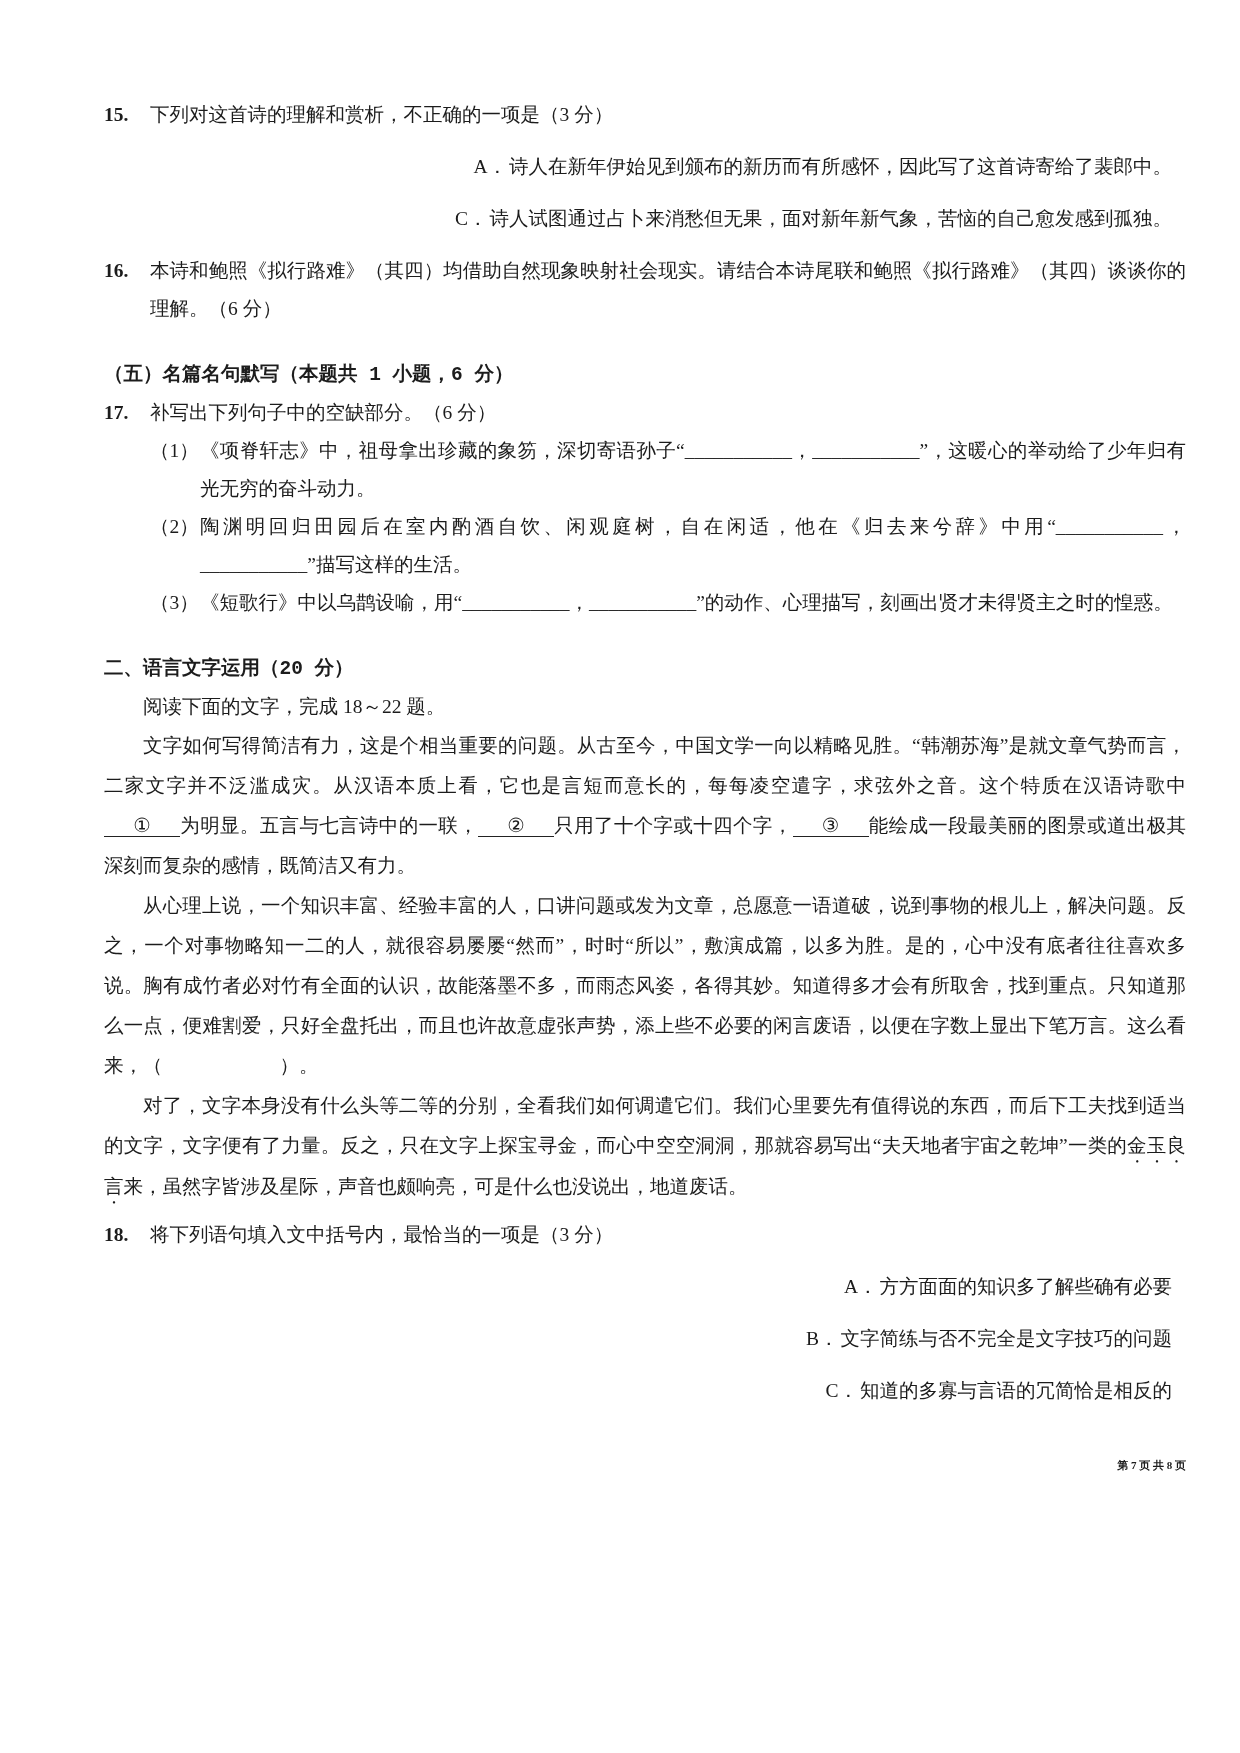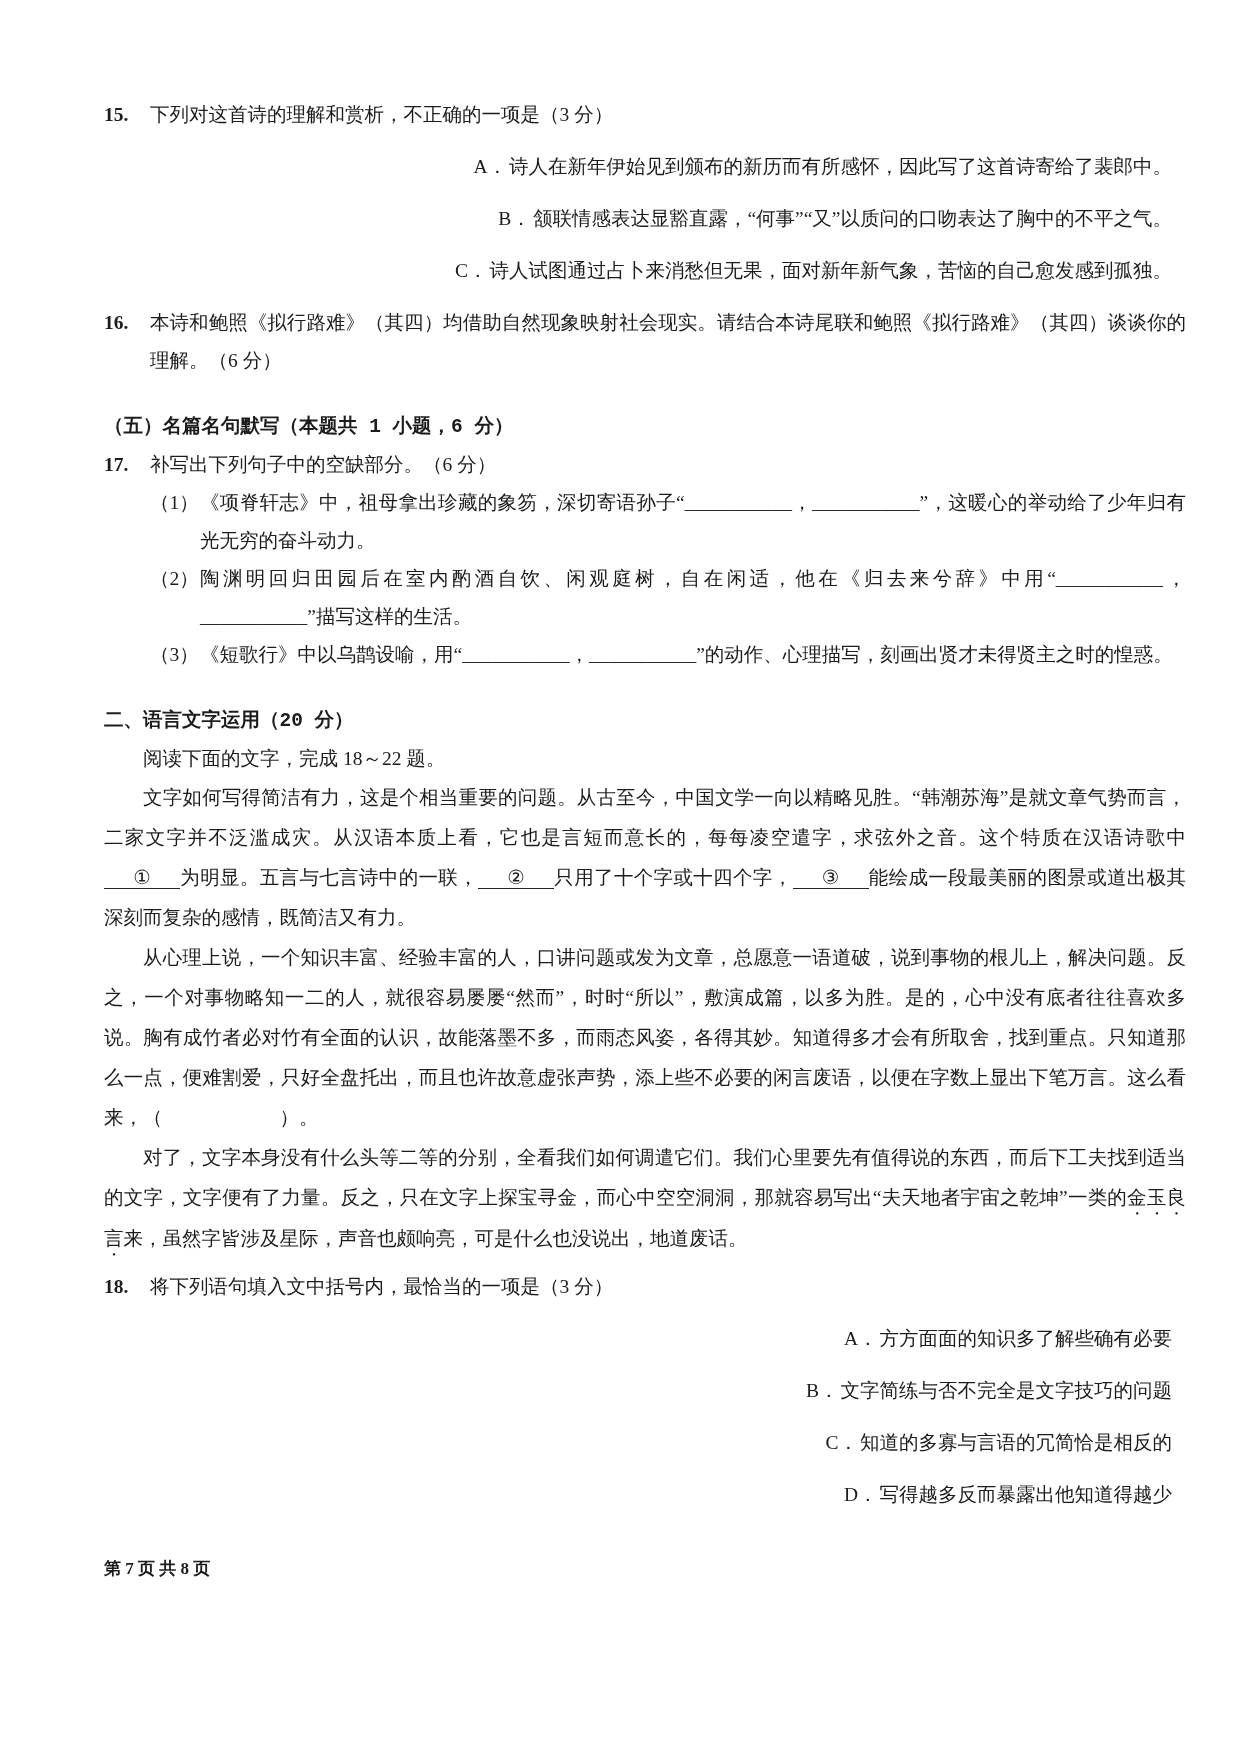--- a/index.html
+++ b/index.html
@@ -31,39 +31,36 @@
   }
   .emph {
     -webkit-text-emphasis: filled dot #1c1c1c;
     -webkit-text-emphasis-position: under;
     text-emphasis: filled dot #1c1c1c;
     text-emphasis-position: under left;
   }
   .mt-sm { margin-top: 8px; }
   .mt-md { margin-top: 28px; font-family: Liberation Mono, monospace; }
   .footer {
-    text-align: left;
+    text-align: right;
     margin-top: 36px;
-    font-size: 17px;
+    font-size: 11px;
     font-weight: 700;
   }
 </style>
 </head>
 <body>
 
 <div class="page">
 
   <div class="q">
     <span class="qnum">15.</span>
     <span>下列对这首诗的理解和赏析，不正确的一项是（3 分）</span>
     <div class="opt">
       <span class="optlabel">A．</span><span>诗人在新年伊始见到颁布的新历而有所感怀，因此写了这首诗寄给了裴郎中。</span>
-    </div>
-    <div class="opt">
-      <span class="optlabel">B．</span><span>颔联情感表达显豁直露，“何事”“又”以质问的口吻表达了胸中的不平之气。</span>
     </div>
     <div class="opt">
       <span class="optlabel">C．</span><span>诗人试图通过占卜来消愁但无果，面对新年新气象，苦恼的自己愈发感到孤独。</span>
     </div>
   </div>
 
   <div class="q" style="text-align: justify;">
     <span class="qnum">16.</span>
     <span>本诗和鲍照《拟行路难》（其四）均借助自然现象映射社会现实。请结合本诗尾联和鲍照《拟行路难》（其四）谈谈你的理解。（6 分）</span>
   </div>
@@ -98,20 +95,17 @@
     <span>将下列语句填入文中括号内，最恰当的一项是（3 分）</span>
     <div class="opt">
       <span class="optlabel">A．</span><span>方方面面的知识多了解些确有必要</span>
     </div>
     <div class="opt">
       <span class="optlabel">B．</span><span>文字简练与否不完全是文字技巧的问题</span>
     </div>
     <div class="opt">
       <span class="optlabel">C．</span><span>知道的多寡与言语的冗简恰是相反的</span>
     </div>
-    <div class="opt">
-      <span class="optlabel">D．</span><span>写得越多反而暴露出他知道得越少</span>
-    </div>
   </div>
 
   <div class="footer">第 7 页 共 8 页</div>
 
 </div>
 
 </body></html>

